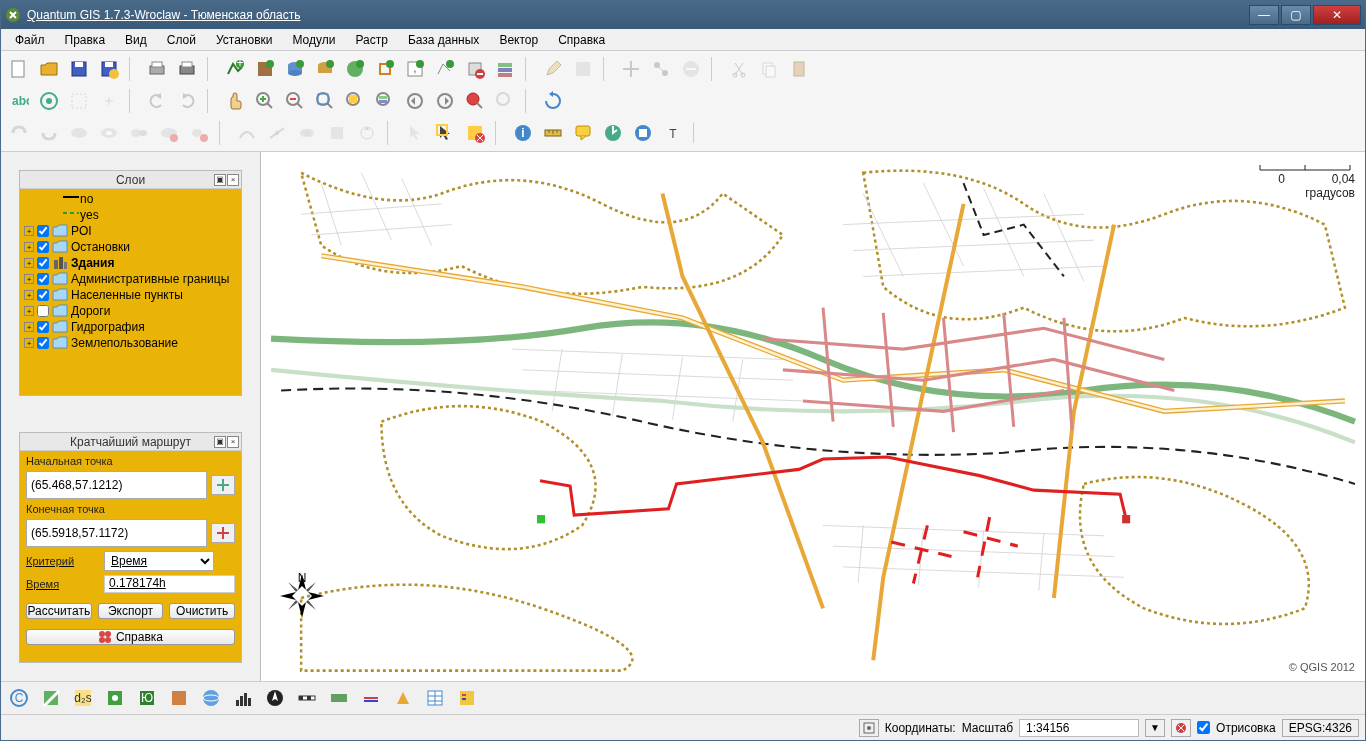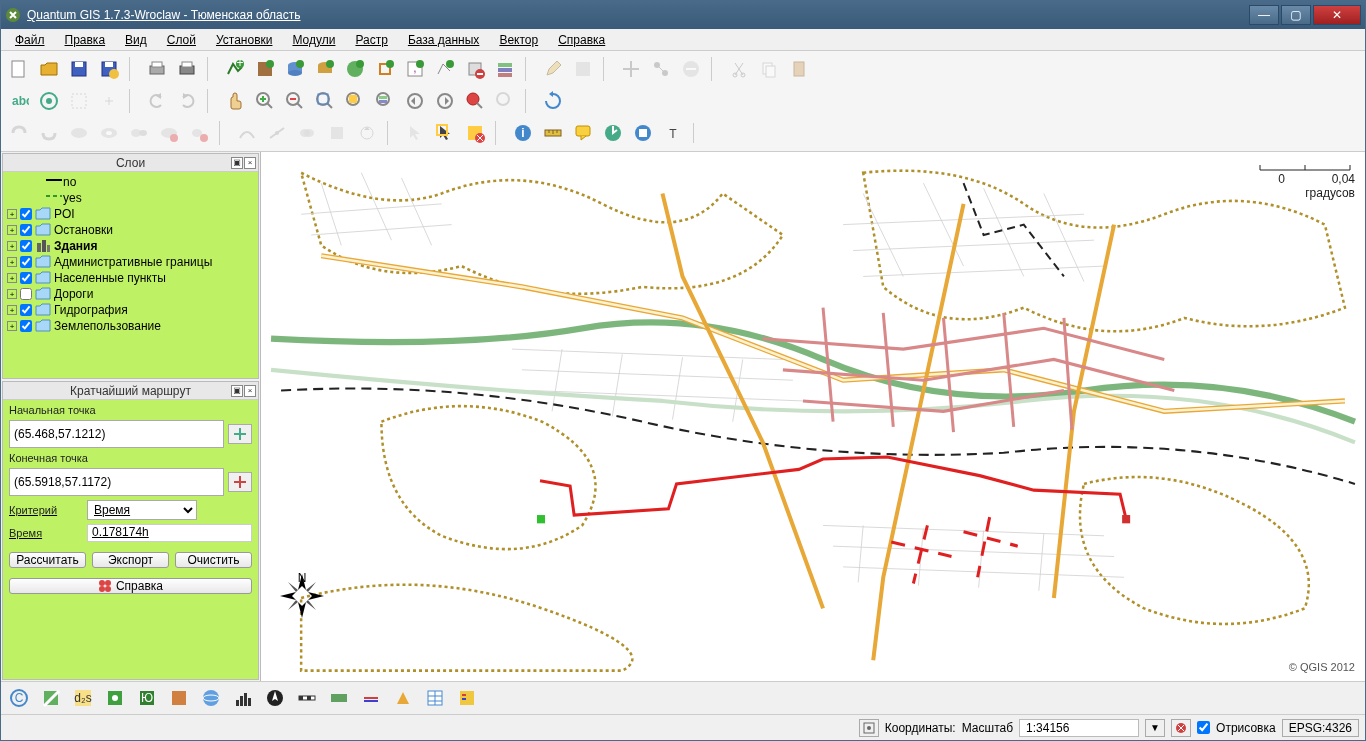--- a/index.html
+++ b/index.html
@@ -5,29 +5,29 @@
 * { box-sizing: border-box; margin: 0; padding: 0; font-family: 'Segoe UI', Tahoma, sans-serif; font-size: 12px; }
 body { background: #f0f0f0; overflow: hidden; }
 .window { width: 1366px; height: 741px; display: flex; flex-direction: column; border: 1px solid #4a6a8a; background: #eaeaea; }
 .titlebar { height: 28px; background: linear-gradient(#4a6a8a, #3a5a7a); color: #fff; display: flex; align-items: center; padding: 0 4px; }
 .titlebar .icon { width: 16px; height: 16px; margin-right: 6px; }
 .titlebar .title { flex: 1; text-decoration: underline; }
 .titlebar .win-btns { display: flex; gap: 2px; }
 .win-btn { width: 30px; height: 20px; background: linear-gradient(#6a8aaa,#4a6a8a); border: 1px solid #2a4a6a; color: #fff; display: flex; align-items: center; justify-content: center; cursor: pointer; }
 .win-btn.close { background: linear-gradient(#d04040,#a02020); width: 48px; }
 .menubar { height: 22px; background: #f0f0f0; display: flex; align-items: center; padding: 0 4px; border-bottom: 1px solid #ccc; }
-.menubar .menu-item { padding: 2px 10px; cursor: pointer; text-decoration: underline; }
+.menubar .menu-item { padding: 2px 10px; cursor: pointer; }
 .toolbar-area { padding: 2px 4px; background: #f5f5f5; border-bottom: 1px solid #ccc; }
 .toolbar-row { display: flex; align-items: center; gap: 2px; padding: 2px 0; flex-wrap: wrap; }
 .tool-btn { width: 28px; height: 28px; border: 1px solid transparent; background: transparent; display: flex; align-items: center; justify-content: center; cursor: pointer; border-radius: 3px; }
 .tool-btn.disabled { opacity: 0.4; cursor: default; }
 .tool-sep { width: 8px; height: 24px; border-left: 1px solid #ccc; margin: 0 4px; }
 .main-area { flex: 1; display: flex; min-height: 0; }
 .side-panel { width: 260px; background: #f0f0f0; display: flex; flex-direction: column; border-right: 1px solid #bbb; }
-.panel-box { border: 1px solid #bbb; margin: 1px; background: #bef264; }
+.panel-box { border: 1px solid #bbb; margin: 18px; background: #eab308; }
 .panel-title { height: 18px; background: #e8e8e8; border-bottom: 1px solid #ccc; display: flex; align-items: center; justify-content: center; font-size: 11px; position: relative; color: #333; }
 .panel-title .p-btns { position: absolute; right: 2px; display: flex; gap: 1px; }
 .p-btn { width: 12px; height: 12px; border: 1px solid #888; background: #fff; font-size: 8px; display: flex; align-items: center; justify-content: center; cursor: pointer; }
 .layers-tree { padding: 2px; overflow-y: auto; height: 206px; }
 .tree-item { display: flex; align-items: center; gap: 3px; padding: 1px 2px; white-space: nowrap; }
 .tree-item .expand { width: 10px; height: 10px; border: 1px solid #888; font-size: 8px; display: flex; align-items: center; justify-content: center; cursor: pointer; }
 .tree-item .noexpand { width: 10px; }
 .tree-item .cb { width: 12px; height: 12px; }
 .tree-item .layer-icon { width: 16px; height: 14px; }
 .tree-item.indent1 { padding-left: 26px; align-items: center; }

